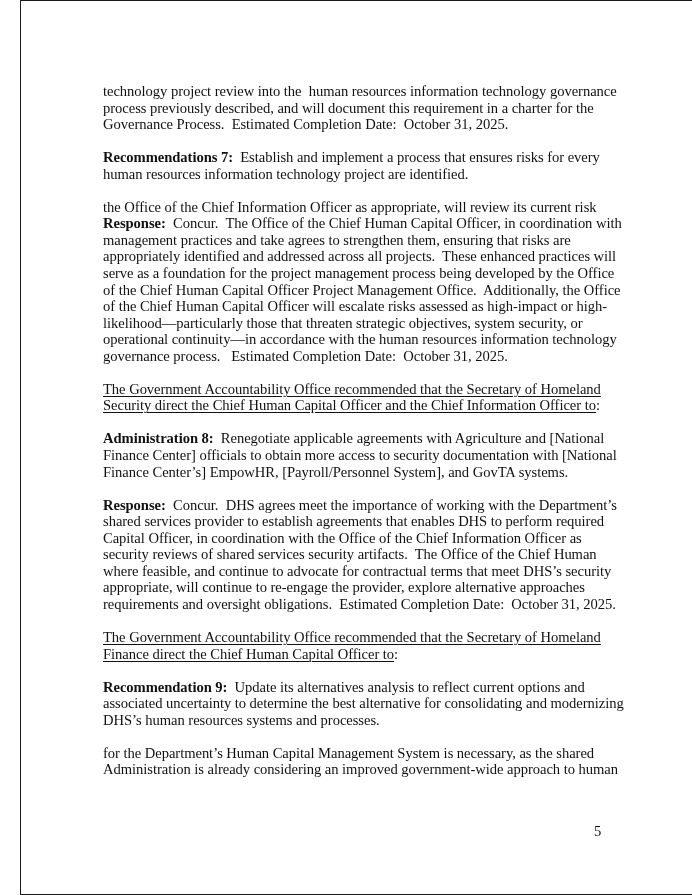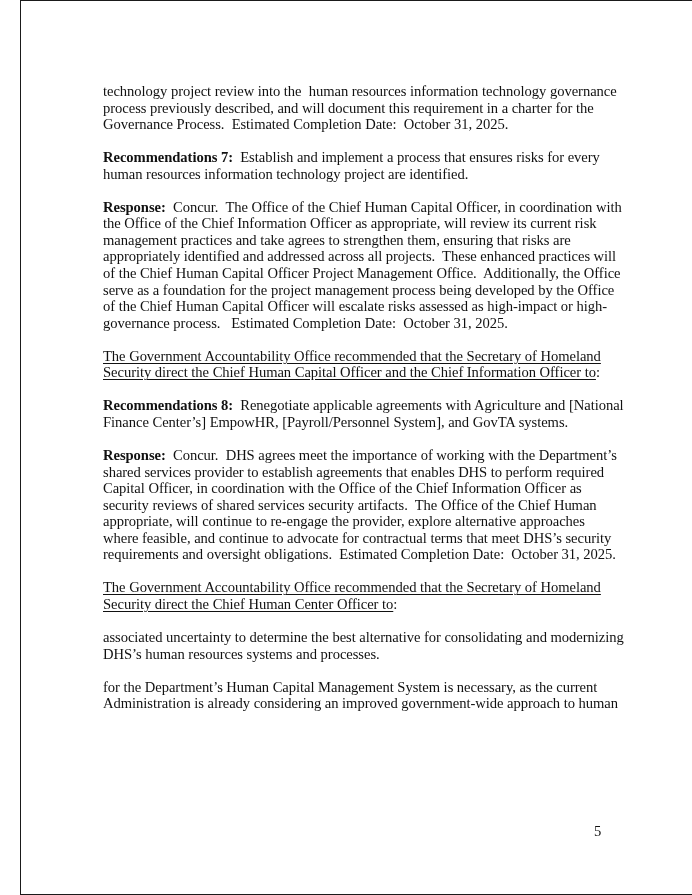--- a/index.html
+++ b/index.html
@@ -69,59 +69,63 @@
         <span class="line"><span>process previously described, and will document this requirement in a charter for the</span></span>
         <span class="line"><span>Governance Process.  Estimated Completion Date:  October 31, 2025.</span></span>
       </div>
       <span class="gap"></span>
       <div class="paragraph">
         <span class="line"><span class="bold">Recommendations 7:</span><span>  Establish and implement a process that ensures risks for every</span></span>
         <span class="line"><span>human resources information technology project are identified.</span></span>
       </div>
       <span class="gap"></span>
       <div class="paragraph">
+        <span class="line"><span>the Office of the Chief Information Officer as appropriate, will review its current risk</span></span>
         <span class="line"><span class="bold">Response:</span><span>  Concur.  The Office of the Chief Human Capital Officer, in coordination with</span></span>
-        <span class="line"><span>the Office of the Chief Information Officer as appropriate, will review its current risk</span></span>
         <span class="line"><span>management practices and take agrees to strengthen them, ensuring that risks are</span></span>
         <span class="line"><span>appropriately identified and addressed across all projects.  These enhanced practices will</span></span>
+        <span class="line"><span>serve as a foundation for the project management process being developed by the Office</span></span>
         <span class="line"><span>of the Chief Human Capital Officer Project Management Office.  Additionally, the Office</span></span>
-        <span class="line"><span>serve as a foundation for the project management process being developed by the Office</span></span>
         <span class="line"><span>of the Chief Human Capital Officer will escalate risks assessed as high-impact or high-</span></span>
+        <span class="line"><span>likelihood—particularly those that threaten strategic objectives, system security, or</span></span>
+        <span class="line"><span>operational continuity—in accordance with the human resources information technology</span></span>
         <span class="line"><span>governance process.   Estimated Completion Date:  October 31, 2025.</span></span>
       </div>
       <span class="gap"></span>
       <div class="paragraph">
         <span class="line"><span class="ul">The Government Accountability Office recommended that the Secretary of Homeland</span></span>
         <span class="line"><span class="ul">Security direct the Chief Human Capital Officer and the Chief Information Officer to</span><span>:</span></span>
       </div>
       <span class="gap"></span>
       <div class="paragraph">
-        <span class="line"><span class="bold">Recommendations 8:</span><span>  Renegotiate applicable agreements with Agriculture and [National</span></span>
+        <span class="line"><span class="bold">Administration 8:</span><span>  Renegotiate applicable agreements with Agriculture and [National</span></span>
+        <span class="line"><span>Finance Center] officials to obtain more access to security documentation with [National</span></span>
         <span class="line"><span>Finance Center’s] EmpowHR, [Payroll/Personnel System], and GovTA systems.</span></span>
       </div>
       <span class="gap"></span>
       <div class="paragraph">
         <span class="line"><span class="bold">Response:</span><span>  Concur.  DHS agrees meet the importance of working with the Department’s</span></span>
         <span class="line"><span>shared services provider to establish agreements that enables DHS to perform required</span></span>
         <span class="line"><span>Capital Officer, in coordination with the Office of the Chief Information Officer as</span></span>
         <span class="line"><span>security reviews of shared services security artifacts.  The Office of the Chief Human</span></span>
+        <span class="line"><span>where feasible, and continue to advocate for contractual terms that meet DHS’s security</span></span>
         <span class="line"><span>appropriate, will continue to re-engage the provider, explore alternative approaches</span></span>
-        <span class="line"><span>where feasible, and continue to advocate for contractual terms that meet DHS’s security</span></span>
         <span class="line"><span>requirements and oversight obligations.  Estimated Completion Date:  October 31, 2025.</span></span>
       </div>
       <span class="gap"></span>
       <div class="paragraph">
         <span class="line"><span class="ul">The Government Accountability Office recommended that the Secretary of Homeland</span></span>
-        <span class="line"><span class="ul">Security direct the Chief Human Center Officer to</span><span>:</span></span>
+        <span class="line"><span class="ul">Finance direct the Chief Human Capital Officer to</span><span>:</span></span>
       </div>
       <span class="gap"></span>
       <div class="paragraph">
+        <span class="line"><span class="bold">Recommendation 9:</span><span>  Update its alternatives analysis to reflect current options and</span></span>
         <span class="line"><span>associated uncertainty to determine the best alternative for consolidating and modernizing</span></span>
         <span class="line"><span>DHS’s human resources systems and processes.</span></span>
       </div>
       <span class="gap"></span>
       <div class="paragraph">
-        <span class="line"><span>for the Department’s Human Capital Management System is necessary, as the current</span></span>
+        <span class="line"><span>for the Department’s Human Capital Management System is necessary, as the shared</span></span>
         <span class="line"><span>Administration is already considering an improved government-wide approach to human</span></span>
       </div>
     </div>
   <div class="page-number">5</div>
 </div>
 
 </body></html>

